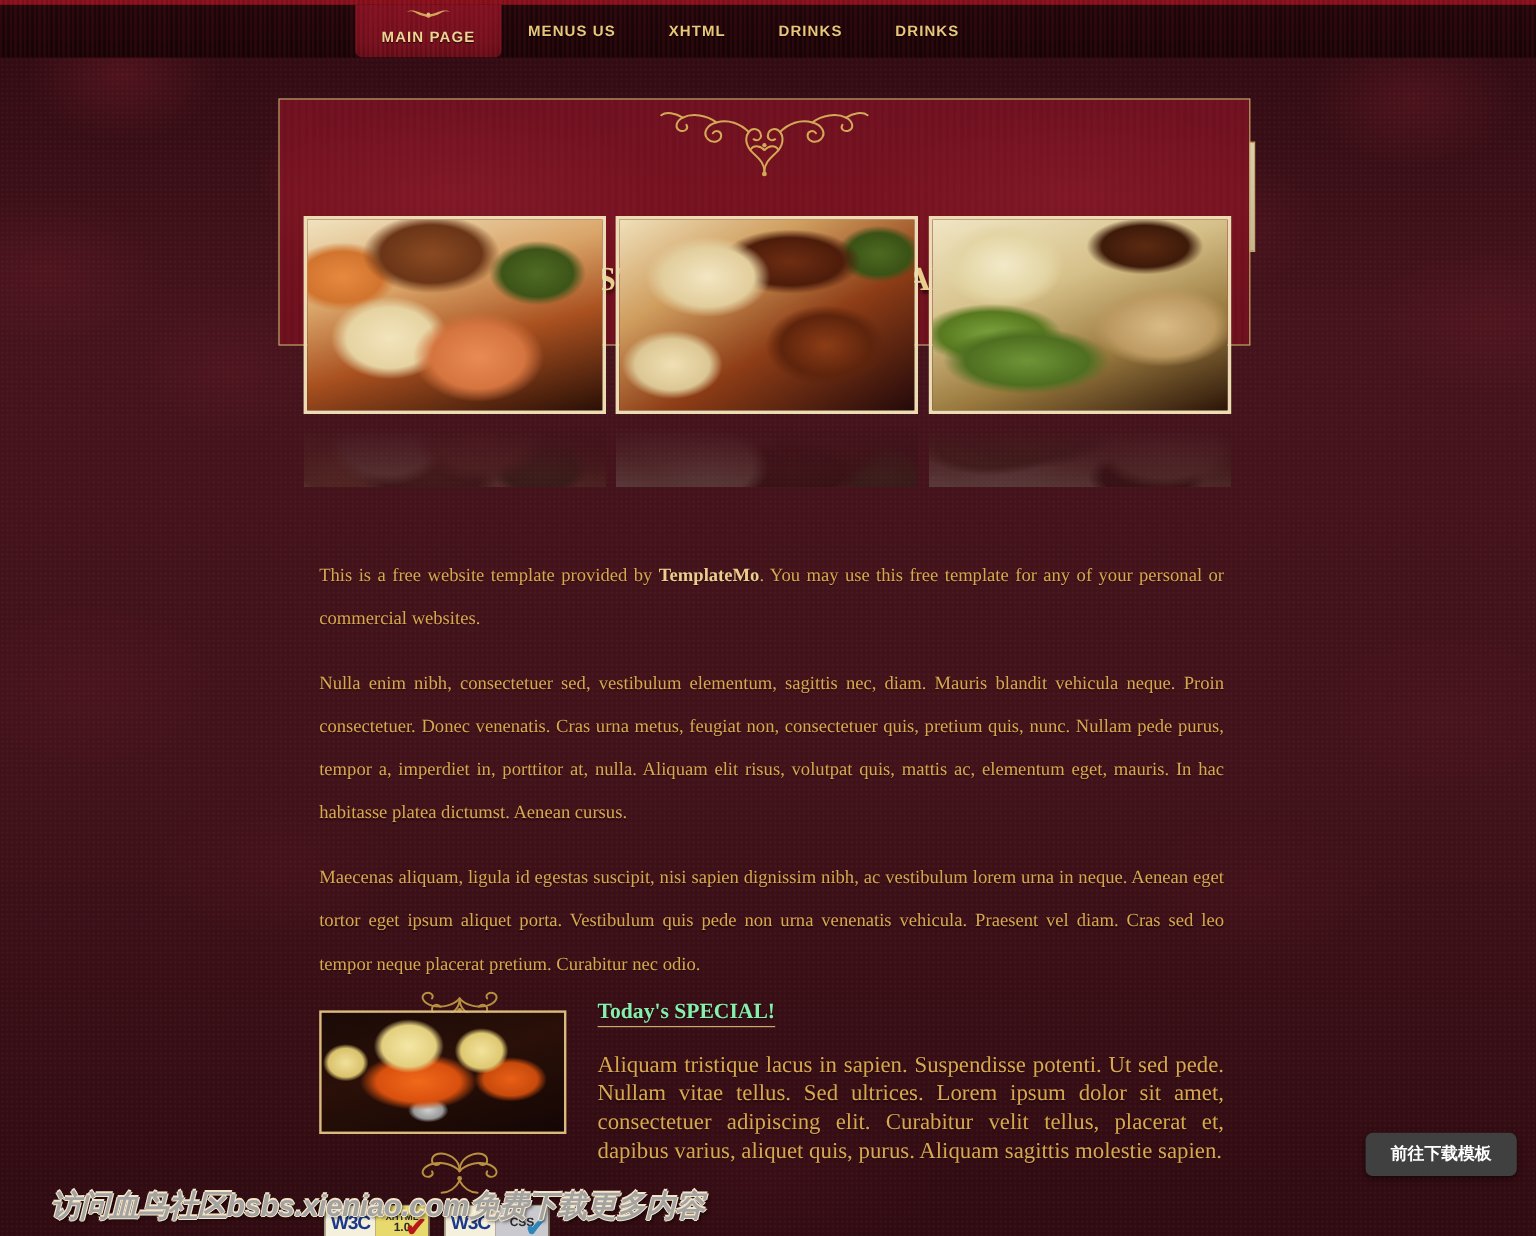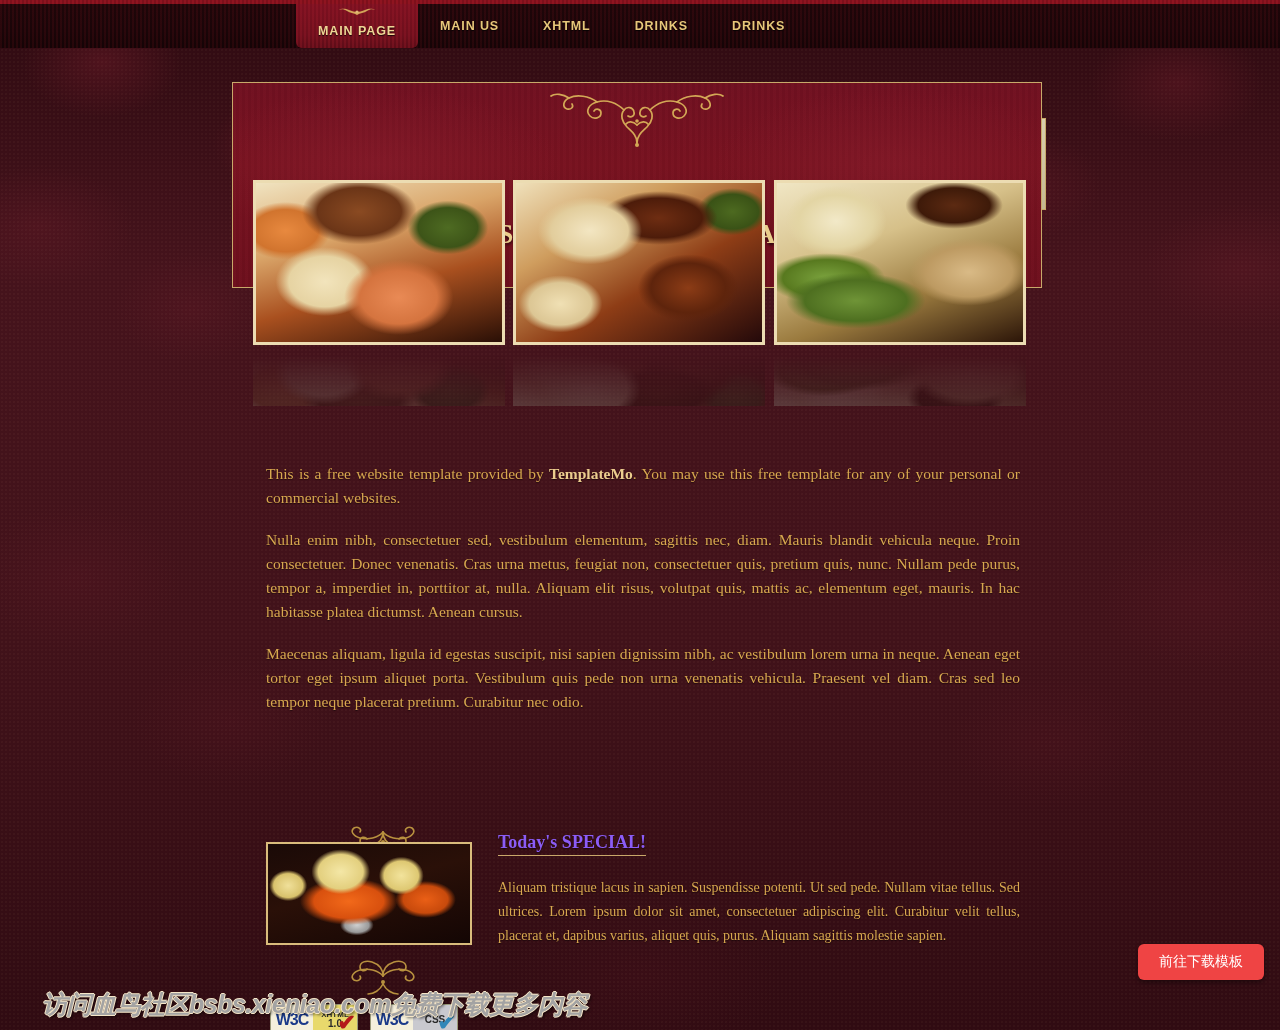--- a/index.html
+++ b/index.html
@@ -226,21 +226,21 @@
     color: #e6c486;
     letter-spacing: .3px;
     text-shadow: 0 1px 2px rgba(0,0,0,.6);
     border-bottom: 1px solid #c9a86a;
     display: inline-block;
     padding-bottom: 3px;
     margin-bottom: 22px;
   }
   .body-p {
     font-size: 15.5px;
-    line-height: 24px;
+    line-height: 36px;
     color: #d8a84f;
     text-align: justify;
     margin-bottom: 18px;
     text-shadow: 0 1px 1px rgba(0,0,0,.5);
   }
   .body-p strong { color: #eccd8e; font-weight: 700; }
 
   
   .special {
     position: absolute;
@@ -271,29 +271,29 @@
       radial-gradient(ellipse 36px 22px at 78% 56%, #ea5f16 0%, #c84a0c 62%, rgba(190,66,10,0) 84%),
       radial-gradient(ellipse 20px 12px at 44% 82%, #cfcfcf 0%, #9a9a9a 60%, rgba(140,140,140,0) 84%),
       linear-gradient(165deg, #1a0a07 0%, #2a1008 44%, #140604 100%);
   }
   .special-body {
     margin-left: 232px;
   }
   .special-title {
     font-size: 18px;
     font-weight: 700;
-    color: #8b5cf6;
+    color: #86efac;
     border-bottom: 1px solid #c9a86a;
     display: inline-block;
     padding-bottom: 2px;
     margin-bottom: 20px;
     text-shadow: 0 1px 2px rgba(0,0,0,.6);
   }
   .special-p {
-    font-size: 14px;
+    font-size: 19px;
     line-height: 24px;
     color: #d8a84f;
     text-align: justify;
     text-shadow: 0 1px 1px rgba(0,0,0,.5);
   }
 
   
   .badges {
     position: absolute;
     top: 1004px; left: 270px;
@@ -357,53 +357,54 @@
     white-space: nowrap;
     z-index: 9;
     pointer-events: none;
   }
 
   
   .download-btn {
     position: absolute;
     top: 944px; left: 1138px;
     width: 126px; height: 36px;
-    background: #ef4444;
+    background: #404040;
     border: none;
     border-radius: 6px;
     color: #ffffff;
     font-family: "Liberation Sans", sans-serif;
     font-size: 14px;
     display: flex;
     align-items: center;
     justify-content: center;
     cursor: pointer;
     box-shadow: 0 2px 5px rgba(0,0,0,.45);
     z-index: 10;
+    font-weight: bold;
   }
 </style>
 </head>
 <body>
 
 <div class="bg-texture"></div>
 <div class="bg-dots"></div>
 
 <div class="top-strip"></div>
 
 <div class="navbar">
   <ul class="nav-list">
     <li class="nav-item active">
       <svg class="tab-orn" viewBox="0 0 44 9">
         <path d="M22 8 C19 6 15 6 12 4 C9 2 6 2 4 3 C7 1 11 2 14 3 C17 4 20 5 22 5 C24 5 27 4 30 3 C33 2 37 1 40 3 C38 2 35 2 32 4 C29 6 25 6 22 8 Z" fill="#d8ad5c"></path>
         <circle cx="22" cy="5" r="1.6" fill="#e5c079"></circle>
       </svg>
       <span>MAIN PAGE</span>
     </li>
     <li class="nav-item">
-      <span>MAIN US</span>
+      <span>MENUS US</span>
     </li>
     <li class="nav-item">
       <span>XHTML</span>
     </li>
     <li class="nav-item">
       <span>DRINKS</span>
     </li>
     <li class="nav-item">
       <span>DRINKS</span>
     </li>

